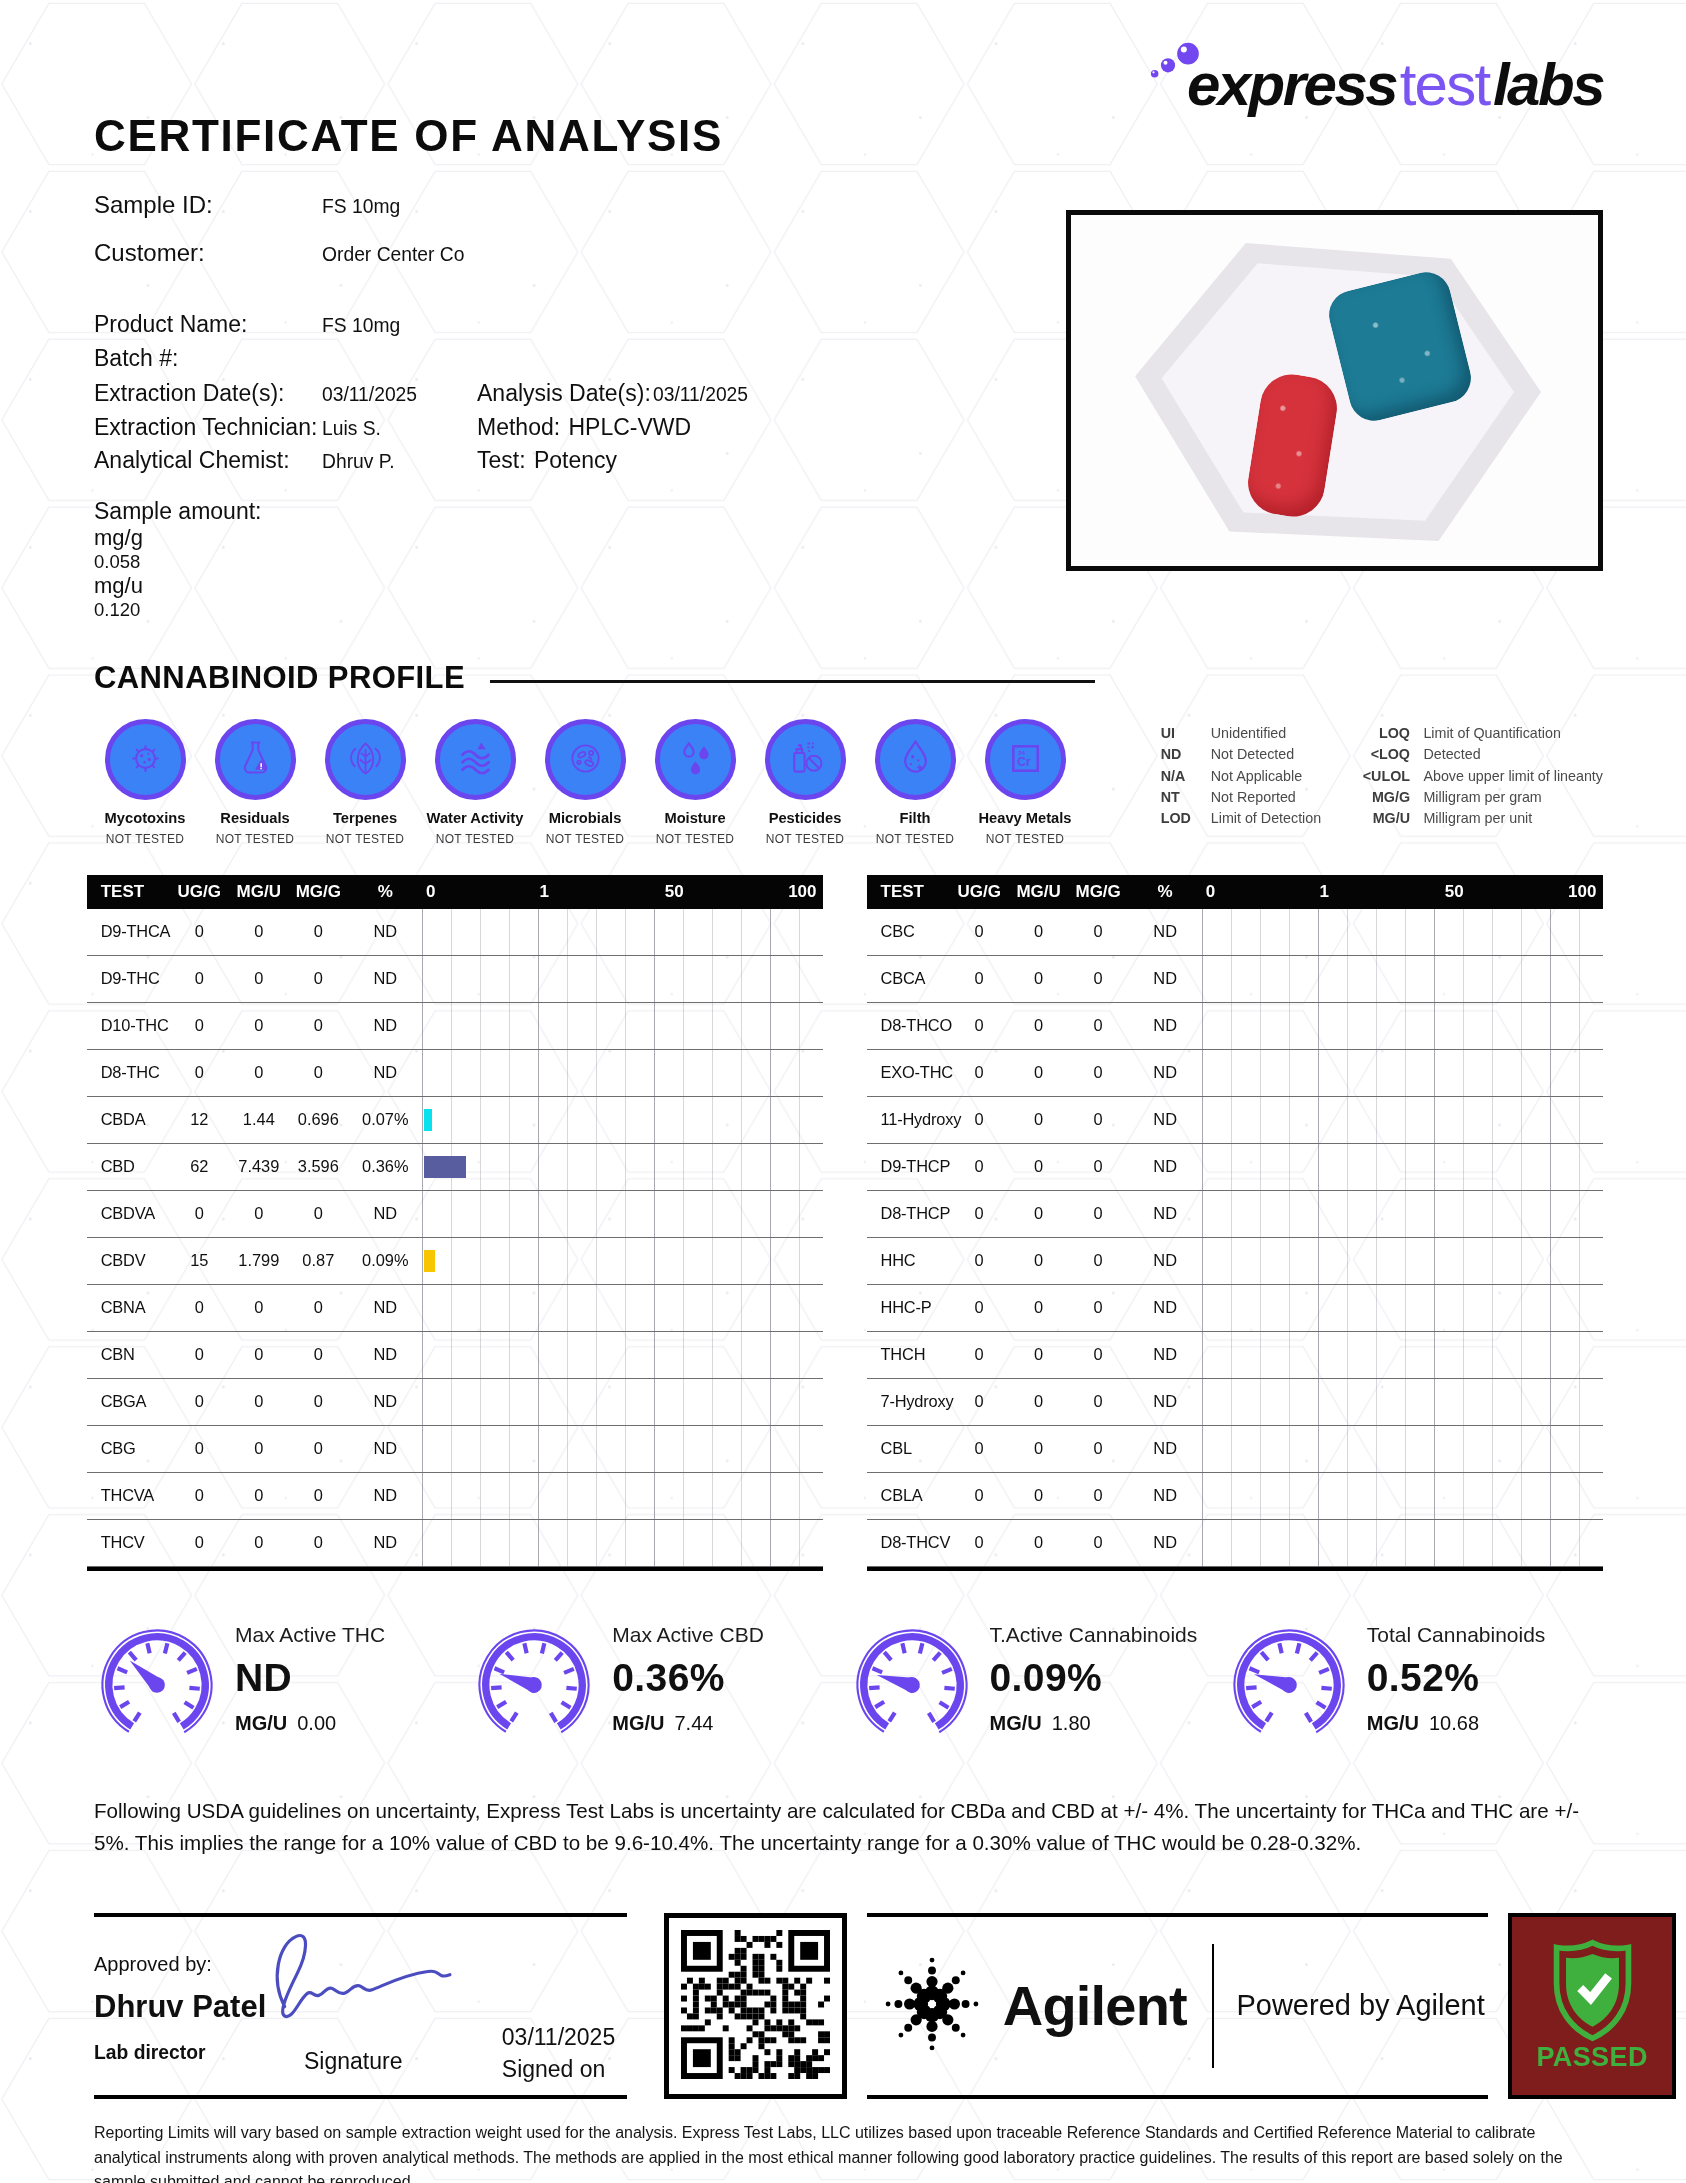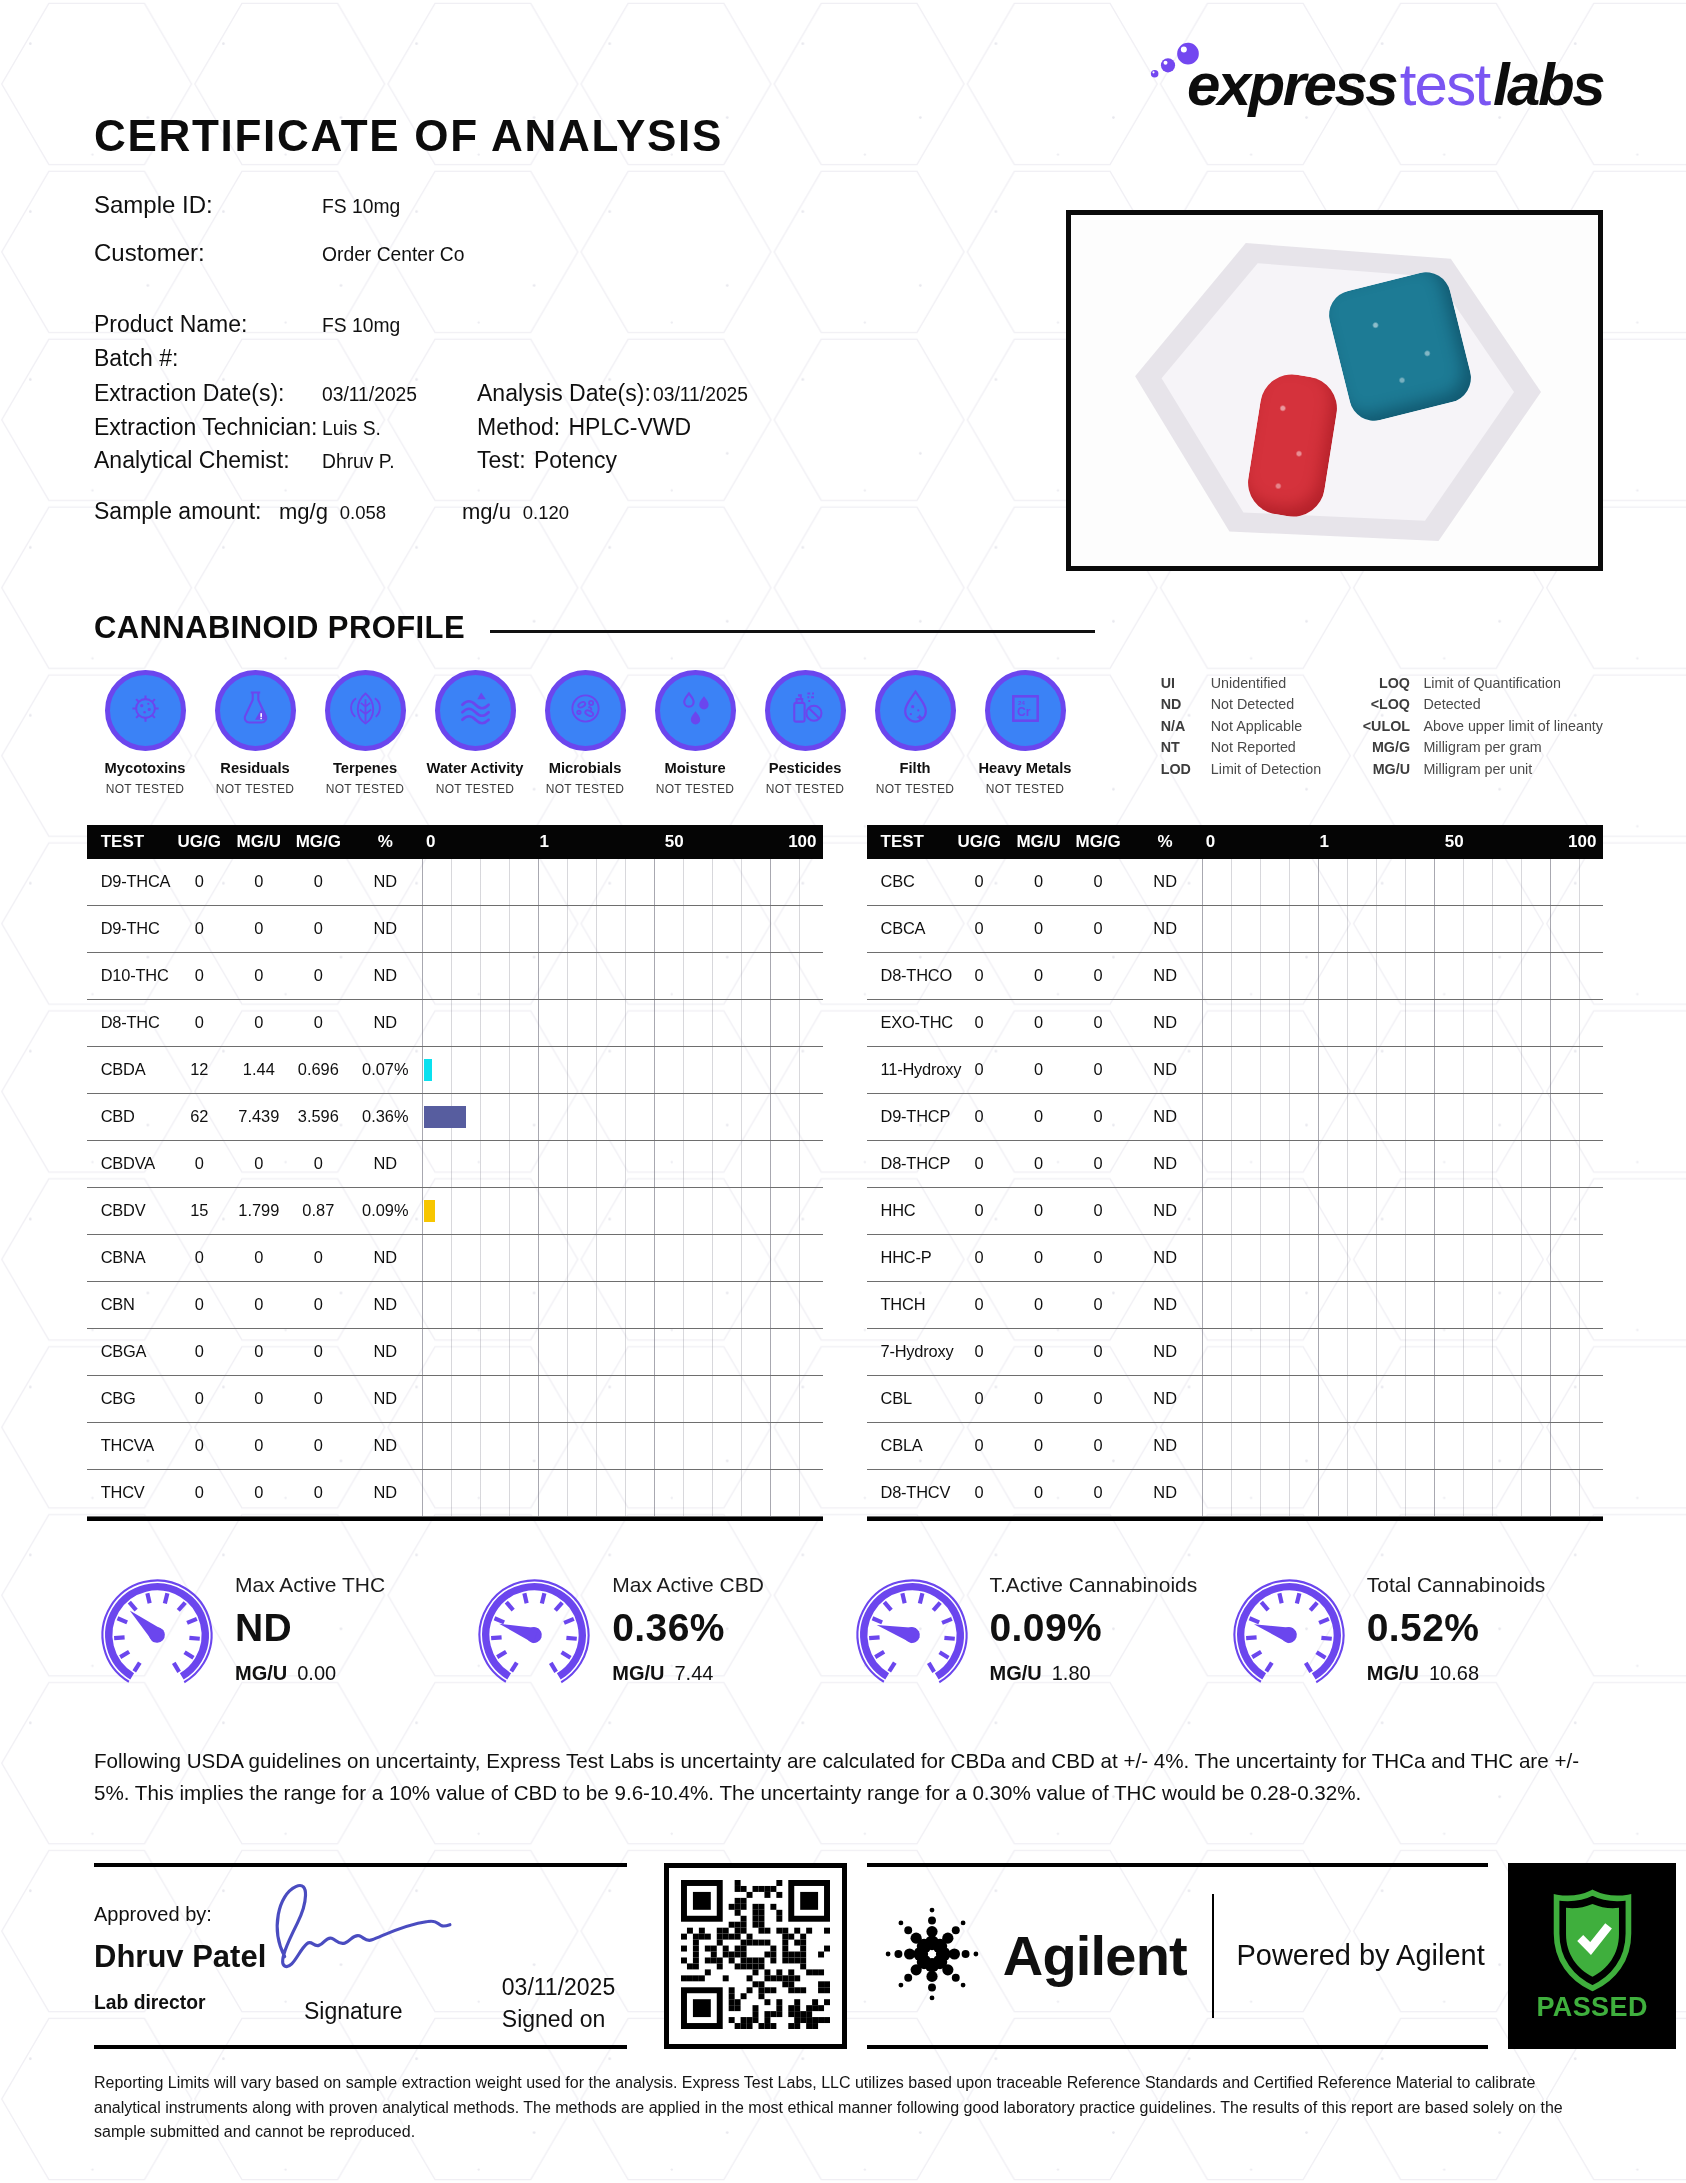--- a/index.html
+++ b/index.html
@@ -18,21 +18,21 @@
 
   
   .top-flex{display:flex;}
   .info{flex:1 1 auto;padding-top:30px;}
   .irow{display:flex;align-items:baseline;}
   .lblXL{font-size:24px;width:228px;flex:none;}
   .lbl{font-size:23px;width:228px;flex:none;}
   .lblB{font-size:23px;width:176px;flex:none;}
   .val{font-size:19.3px;}
   .valw{font-size:19.3px;width:155px;flex:none;}
-  .mt24{margin-top:20px;}.mt52{margin-top:44px;}.mt10{margin-top:8.4px;}.mt8{margin-top:6.7px;}.mt28{margin-top:23.5px;}
+  .mt24{margin-top:20px;}.mt52{margin-top:44px;}.mt10{margin-top:8.4px;}.mt8{margin-top:6.7px;}.mt28{margin-top:23.5px;flex-direction:column;}
   .amt-lbl{font-size:23px;width:185px;flex:none;}
   .amt-unit{font-size:22px;margin-right:11.8px;}
   .amt-val{font-size:18.5px;margin-right:76px;}
 
   .photo{flex:none;width:537px;height:361px;border:5px solid #0a0a0a;box-sizing:border-box;
          background:#fdfdfd;position:relative;margin-top:49px;overflow:hidden;}
   .hex{position:absolute;left:60px;top:18.5px;width:410px;height:317px;background:#e7e4ea;
        clip-path:polygon(28% 3%,78% 8%,100% 50%,75% 97%,24% 94%,1% 45%);}
   .hex-inner{position:absolute;left:87px;top:40px;width:356px;height:274px;background:#f6f4f8;
        clip-path:polygon(28% 3%,78% 8%,100% 50%,75% 97%,24% 94%,1% 45%);}
@@ -108,21 +108,21 @@
   .signed{position:absolute;right:11.8px;bottom:11.8px;font-size:23px;}
   .signed .d{margin-bottom:5px;}
   .qr{width:183px;height:186px;flex:none;border:5px solid #000;box-sizing:border-box;margin-left:37px;
       display:flex;align-items:center;justify-content:center;background:#fff;}
   .agilent{flex:1;border-top:4.2px solid #000;border-bottom:4.2px solid #000;display:flex;align-items:center;
       margin-left:20px;box-sizing:border-box;padding:0 3.4px;}
   .ag-name{font-size:56px;font-weight:800;letter-spacing:-0.8px;margin-left:8.4px;white-space:nowrap;}
   .vbar{width:2.5px;height:124px;background:#000;margin:0 22px 0 25px;flex:none;}
   .ag-tag{font-size:29px;white-space:nowrap;}
   .passed{width:168px;flex:none;border:4.2px solid #000;box-sizing:border-box;margin-left:20px;
-      display:flex;flex-direction:column;align-items:center;justify-content:center;gap:0;background:#000000;}
+      display:flex;flex-direction:column;align-items:center;justify-content:center;gap:0;background:#7f1d1d;}
   .passed svg{width:97px;height:104px;}
   .passed-label{color:#3faf3d;font-weight:800;font-size:27px;letter-spacing:0.4px;}
 
   .disclaimer{font-size:16px;line-height:1.55;margin:22px 0 0 0;color:#151515;}
 </style>
 </head>
 <body>
 
 <div class="page">
   <svg class="bgpattern" width="1687" height="2183" viewBox="0 0 2009 2600">

